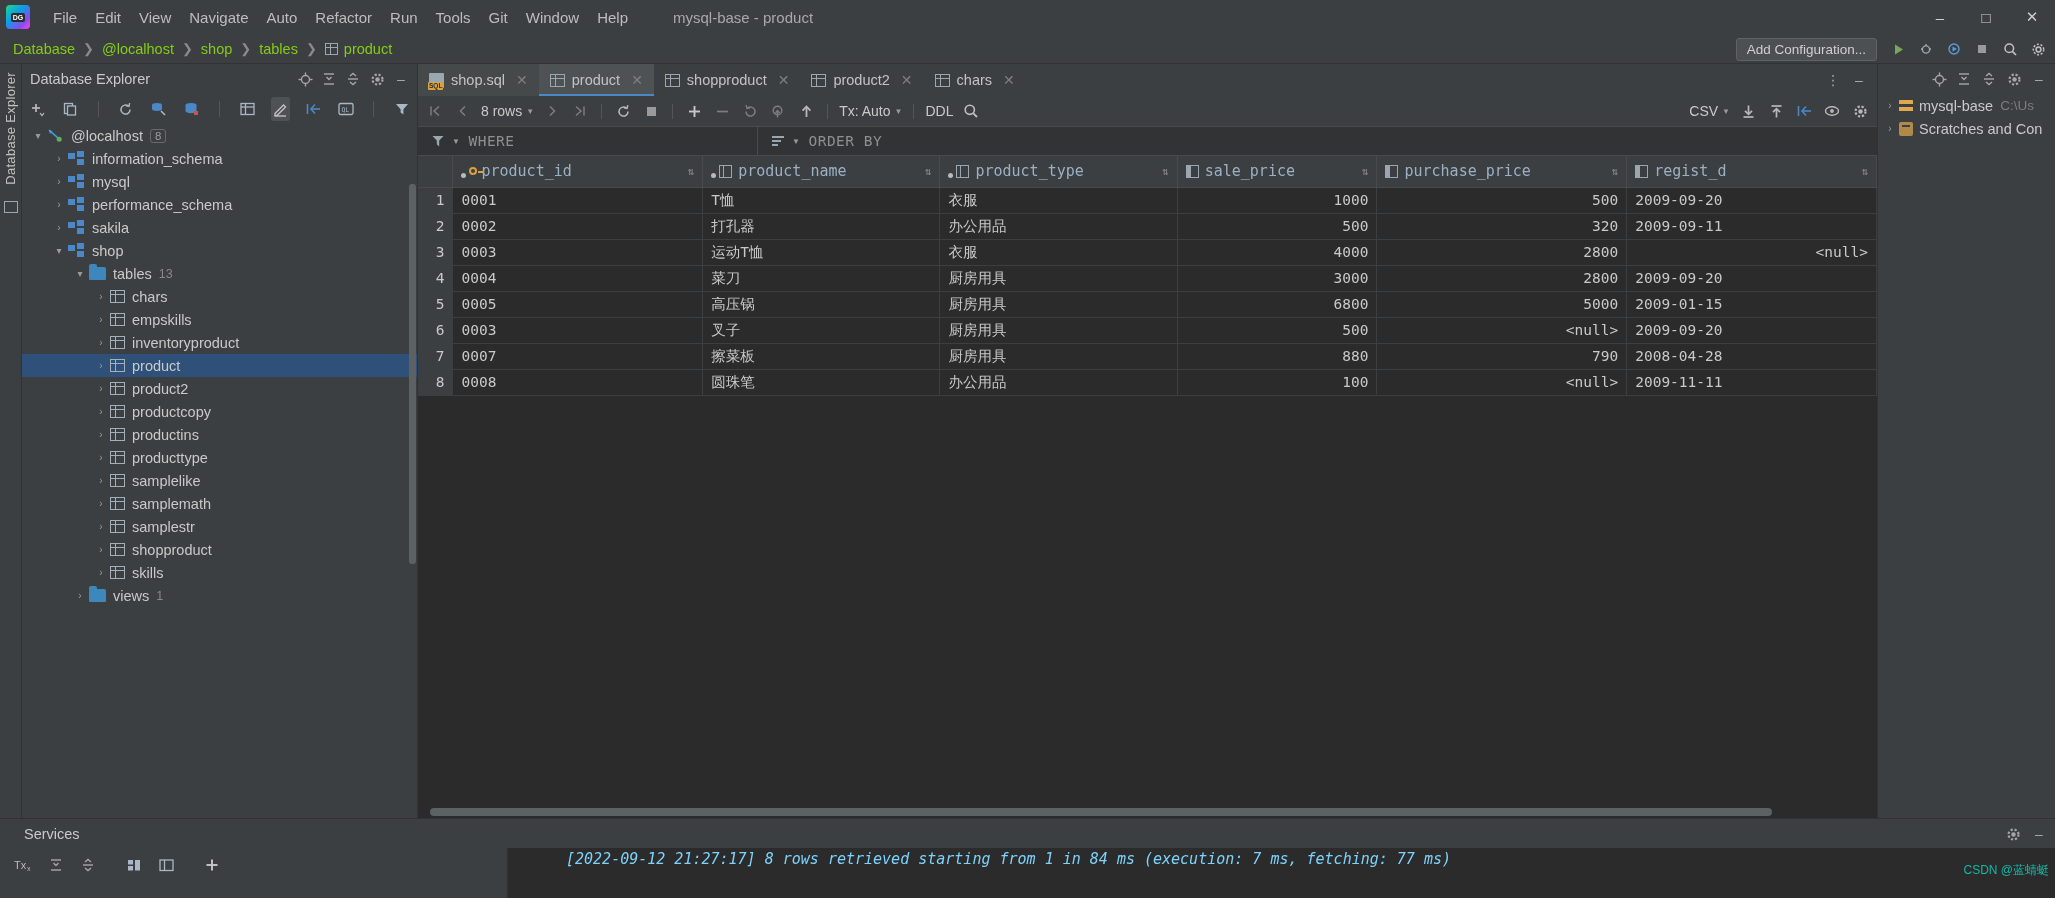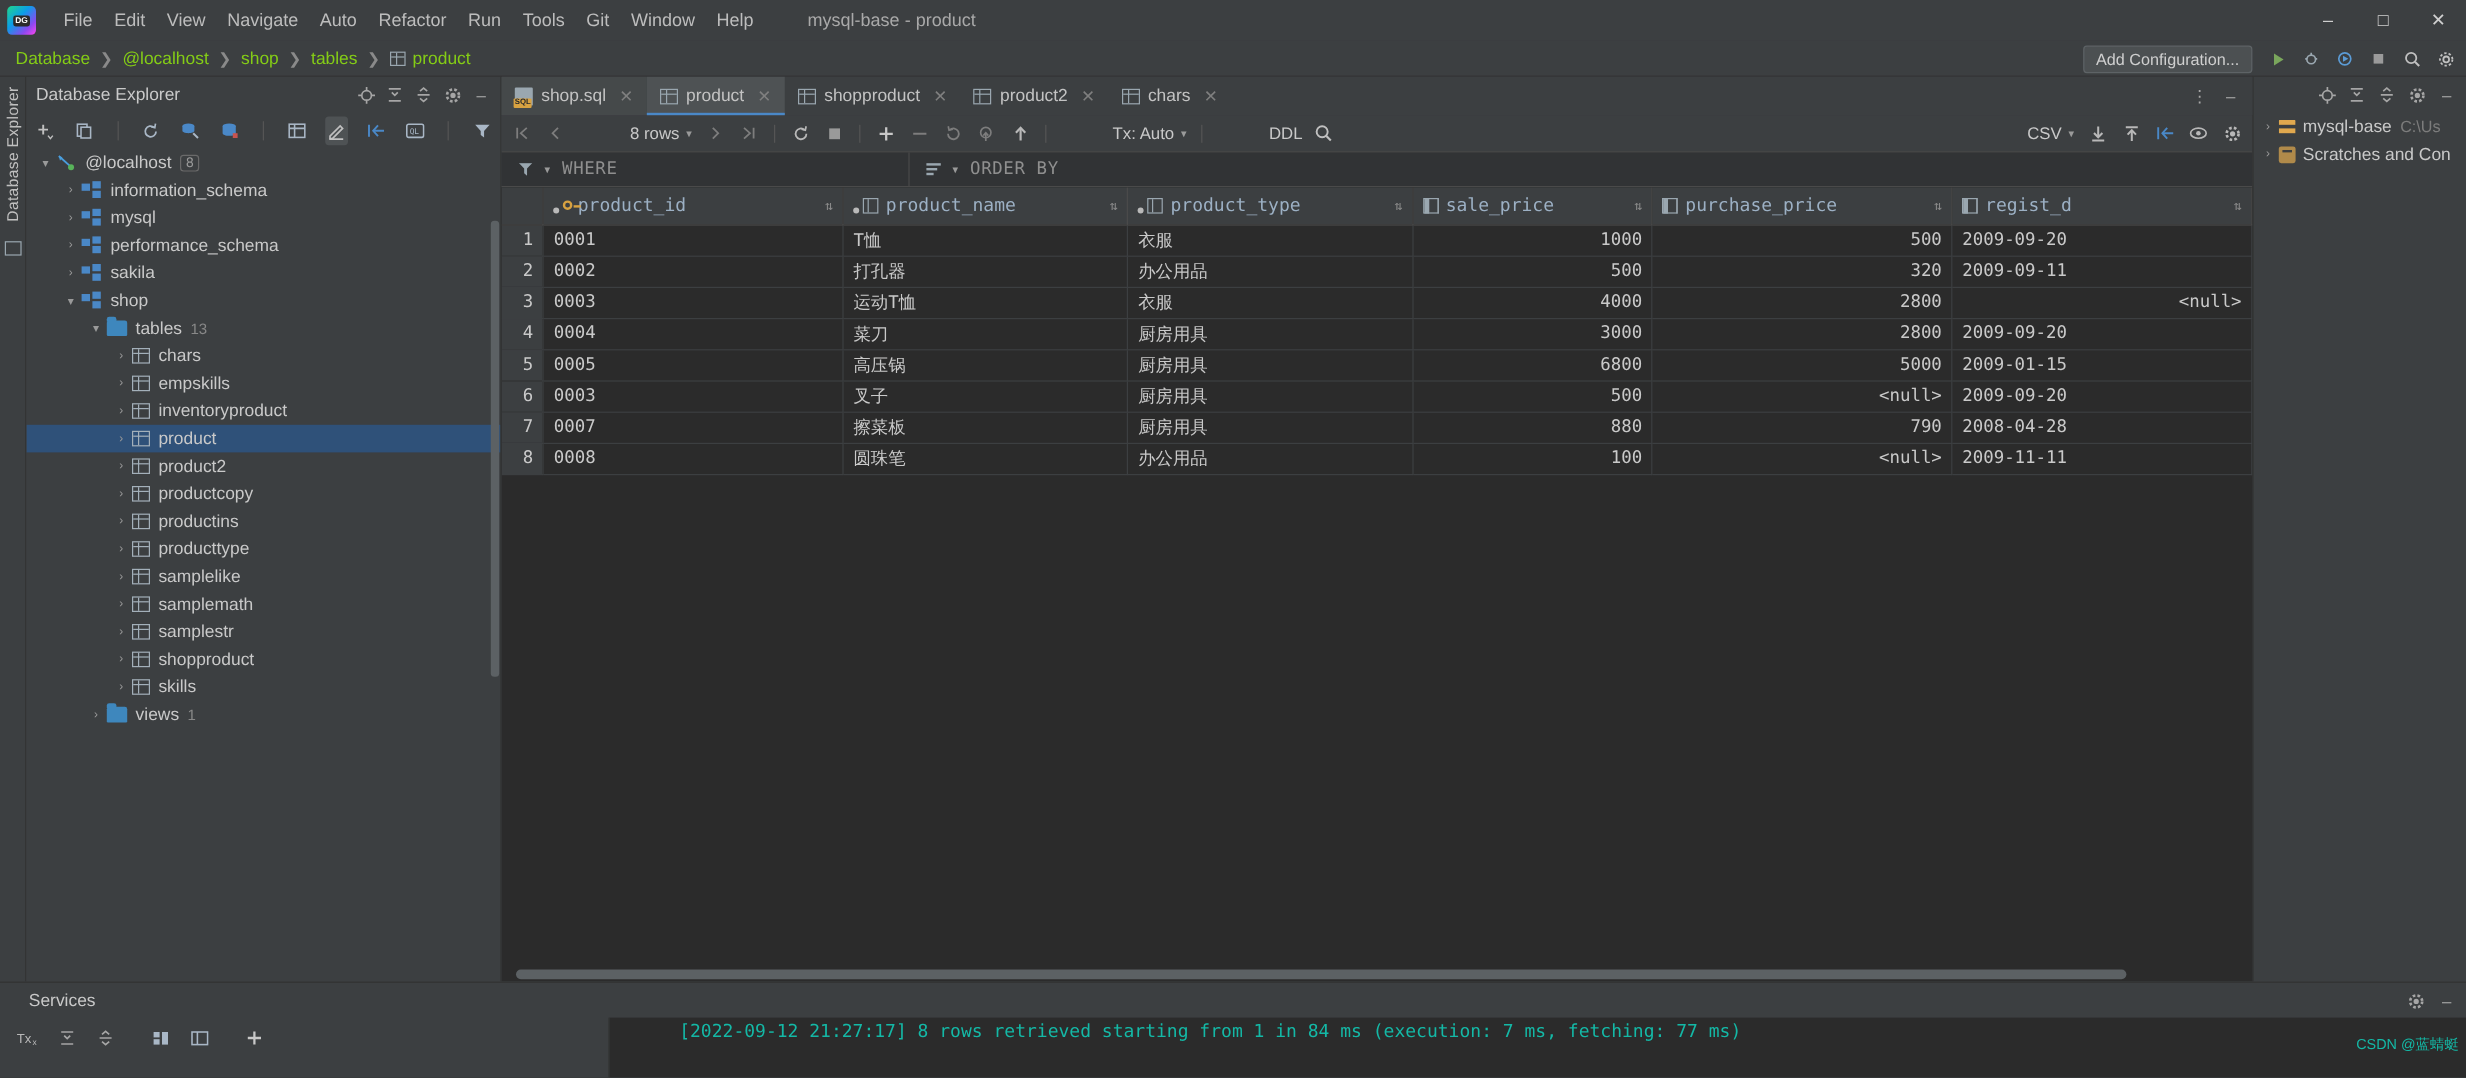--- a/index.html
+++ b/index.html
@@ -103,21 +103,21 @@
   .tab .x{color:#7f7f7f;font-size:14px;margin-left:4px;}
   .sqlico{width:15px;height:15px;background:#9aa7b0;position:relative;border-radius:1px;flex:none;}
   .sqlico:after{content:"SQL";position:absolute;left:-1px;bottom:-2px;background:#d8a241;color:#2b2b2b;font-size:6.5px;font-weight:bold;padding:0 1px;border-radius:1px;line-height:8px;}
   #tabbar-right{margin-left:auto;display:flex;align-items:center;padding-right:6px;gap:2px;}
 
   
   #gridbar{height:30px;display:flex;align-items:center;padding:0 4px;gap:2px;background:#3c3f41;}
   .gb{width:26px;height:24px;display:flex;align-items:center;justify-content:center;color:#a6a6a6;font-size:14px;}
   .gb.dis{color:#6e6e6e;}
   .gbsep{width:1px;height:15px;background:#555;margin:0 6px;}
-  .gblabel{font-size:14px;color:#c9c9c9;padding:0 3px;display:flex;align-items:center;gap:4px;margin-left:44px;}
+  .gblabel{font-size:14px;color:#c9c9c9;padding:0 3px;display:flex;align-items:center;gap:4px;}
   #gridbar-right{margin-left:auto;display:flex;align-items:center;gap:2px;}
 
   
   #filterrow{height:30px;display:flex;align-items:center;background:#313335;border-top:1px solid #4a4a4a;border-bottom:1px solid #4a4a4a;}
   .fcell{display:flex;align-items:center;gap:8px;padding:0 14px;height:100%;font-size:14.5px;color:#8f8f8f;letter-spacing:.5px;}
   #fcell-where{width:340px;border-right:1px solid #4a4a4a;}
   .funnel{width:12px;height:11px;background:#9aa7b0;clip-path:polygon(0 0,100% 0,60% 45%,60% 100%,40% 80%,40% 45%);}
   .sortico{width:12px;height:10px;background:
     linear-gradient(#9aa7b0,#9aa7b0) 0 0/12px 2px no-repeat,
     linear-gradient(#9aa7b0,#9aa7b0) 0 4px/9px 2px no-repeat,
@@ -169,21 +169,21 @@
   #services{height:30px;display:flex;align-items:center;border-top:1px solid #323232;position:relative;}
   #services .lbl{font-size:14.5px;color:#c9c9c9;padding-left:24px;}
   #svc-right{position:absolute;right:4px;top:3px;display:flex;gap:2px;}
   #svcbody{display:flex;height:50px;}
   #svcleft{width:508px;border-right:1px solid #323232;display:flex;align-items:flex-start;padding-top:5px;gap:4px;padding-left:10px;}
   .svcb{width:28px;height:24px;display:flex;align-items:center;justify-content:center;color:#a6a6a6;font-size:14px;}
   #console{flex:1;background:#2b2b2b;padding:2px 0 0 0;position:relative;overflow:hidden;}
   .cline{font-family:"DejaVu Sans Mono","Liberation Mono",monospace;font-size:15px;white-space:nowrap;padding-left:58px;}
   .kw{color:#cc7832;}
   .num{color:#6897bb;margin-top:10px;}
-  .out{color:#14b8a6;}
+  .out{color:#7dd3fc;font-style:italic;}
   #watermark{position:absolute;right:6px;bottom:19px;font-size:12px;color:#14b8a6;}
 
   svg{display:block;}
 </style>
 </head>
 <body>
 
 <div id="menubar">
   <div id="logo">
       <span class="dg">DG</span>

